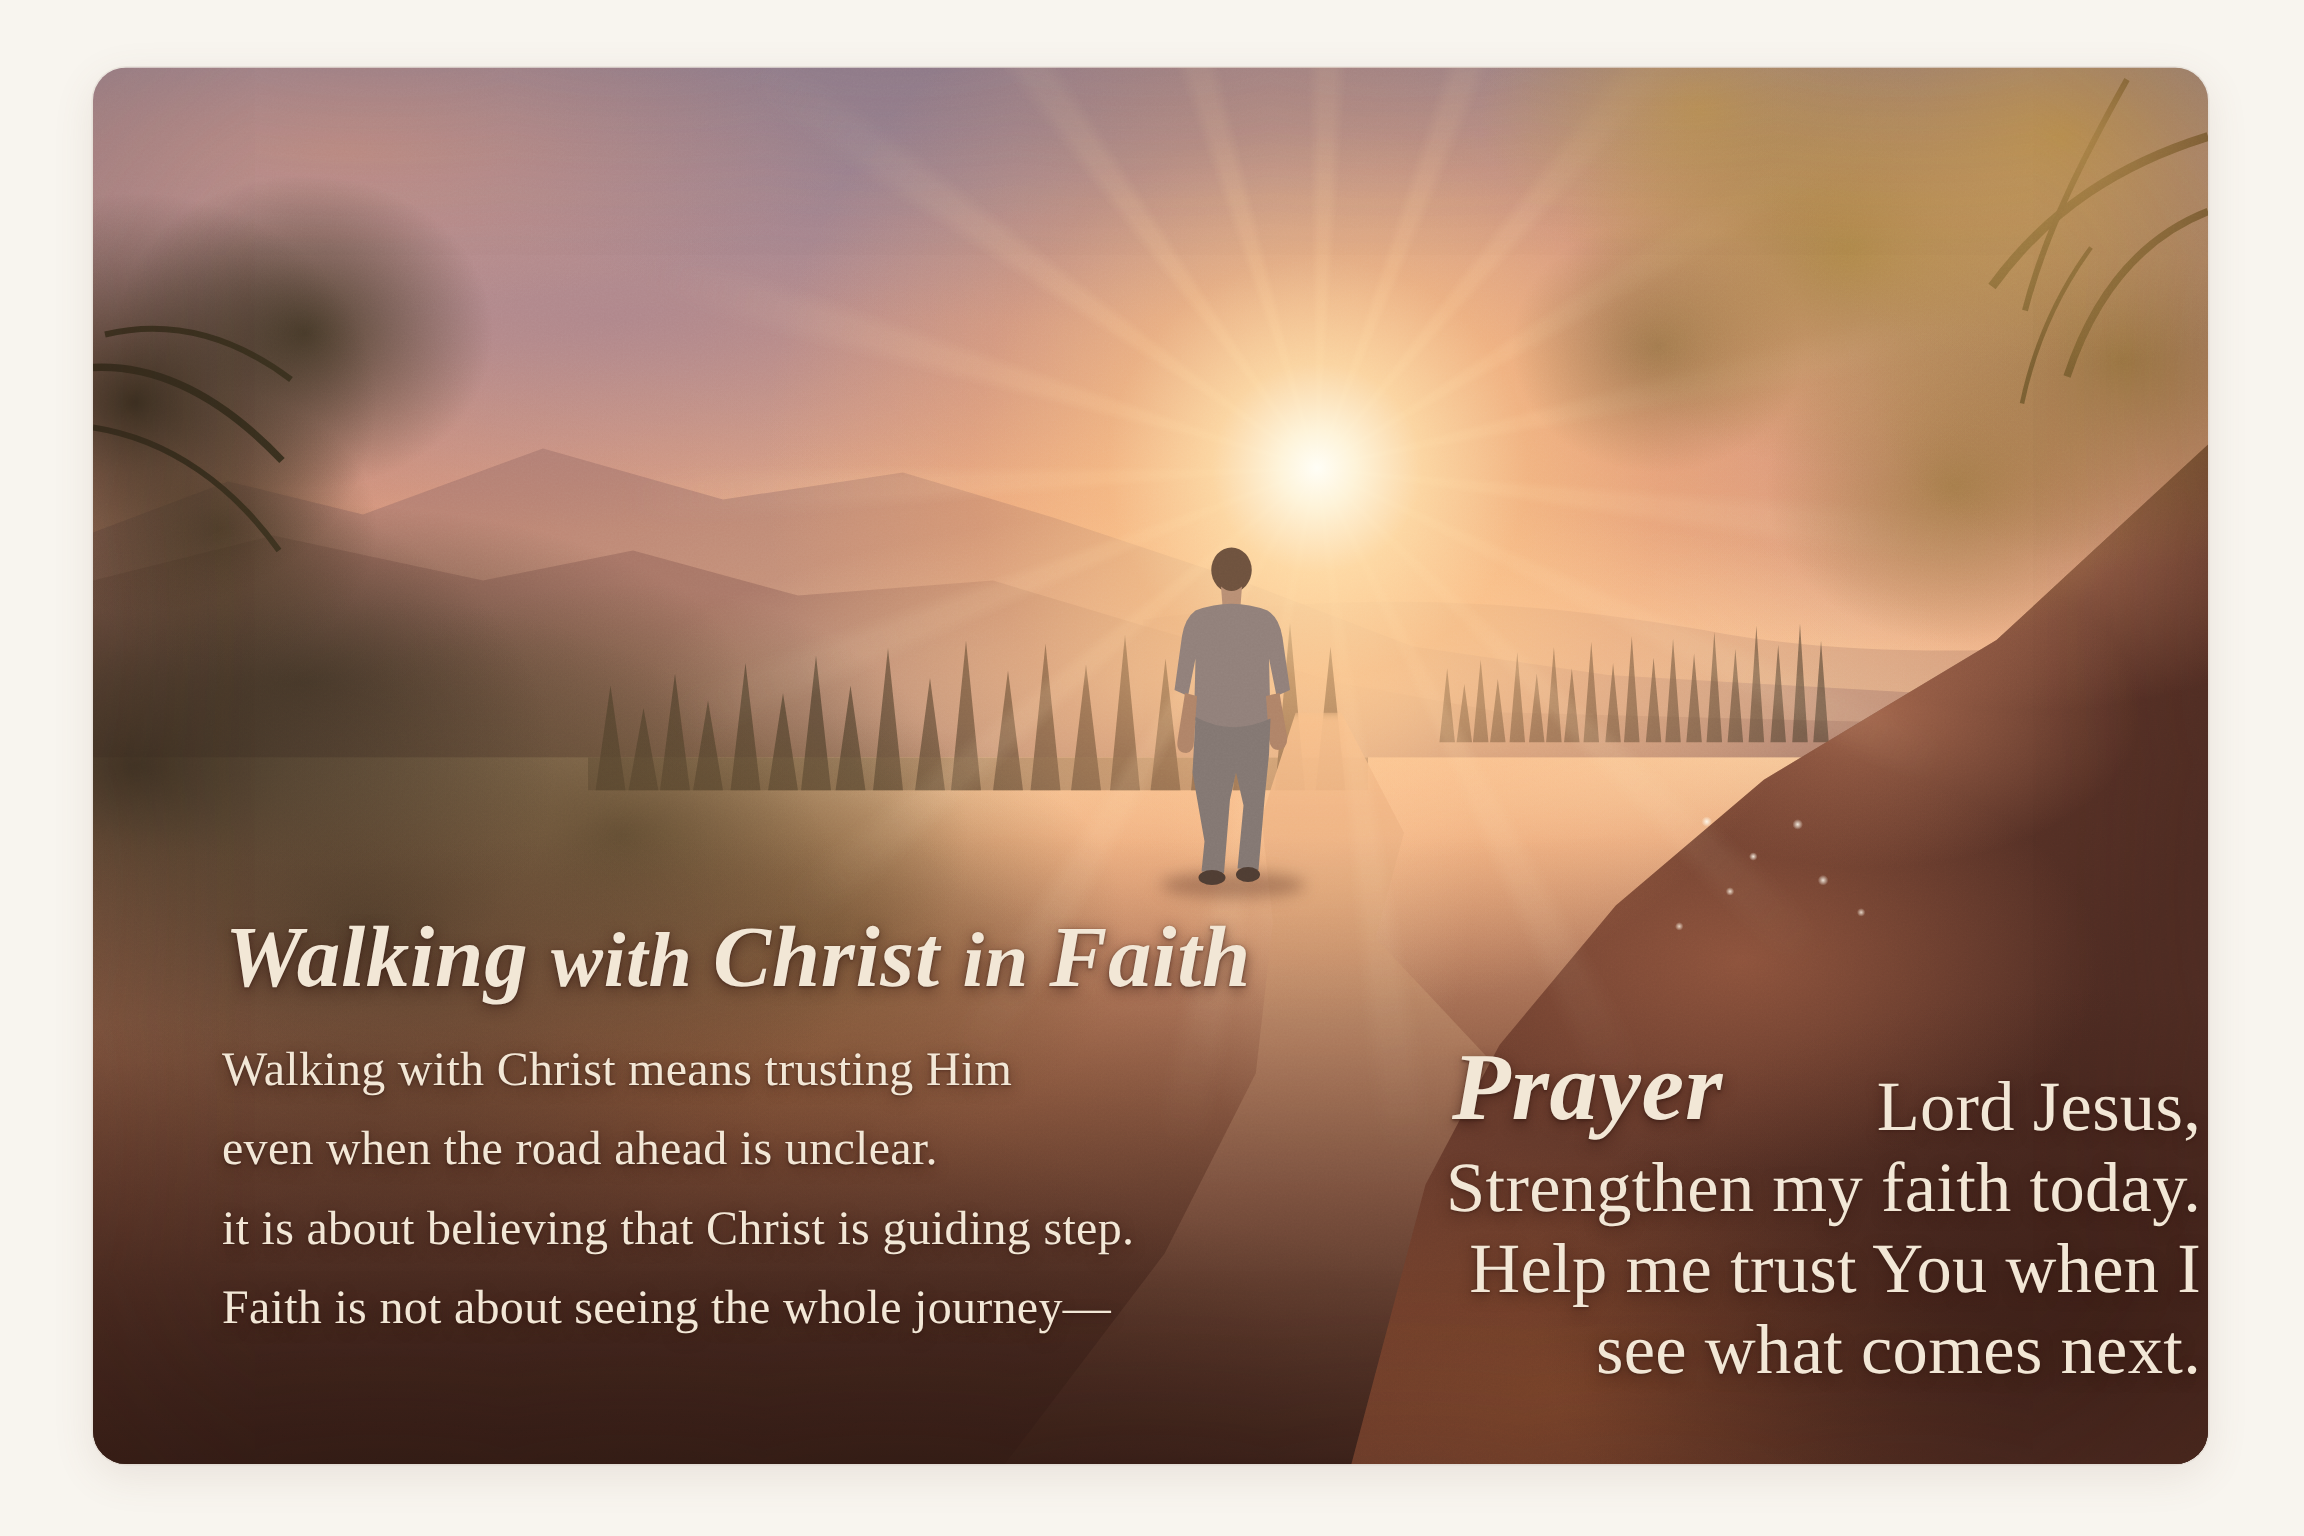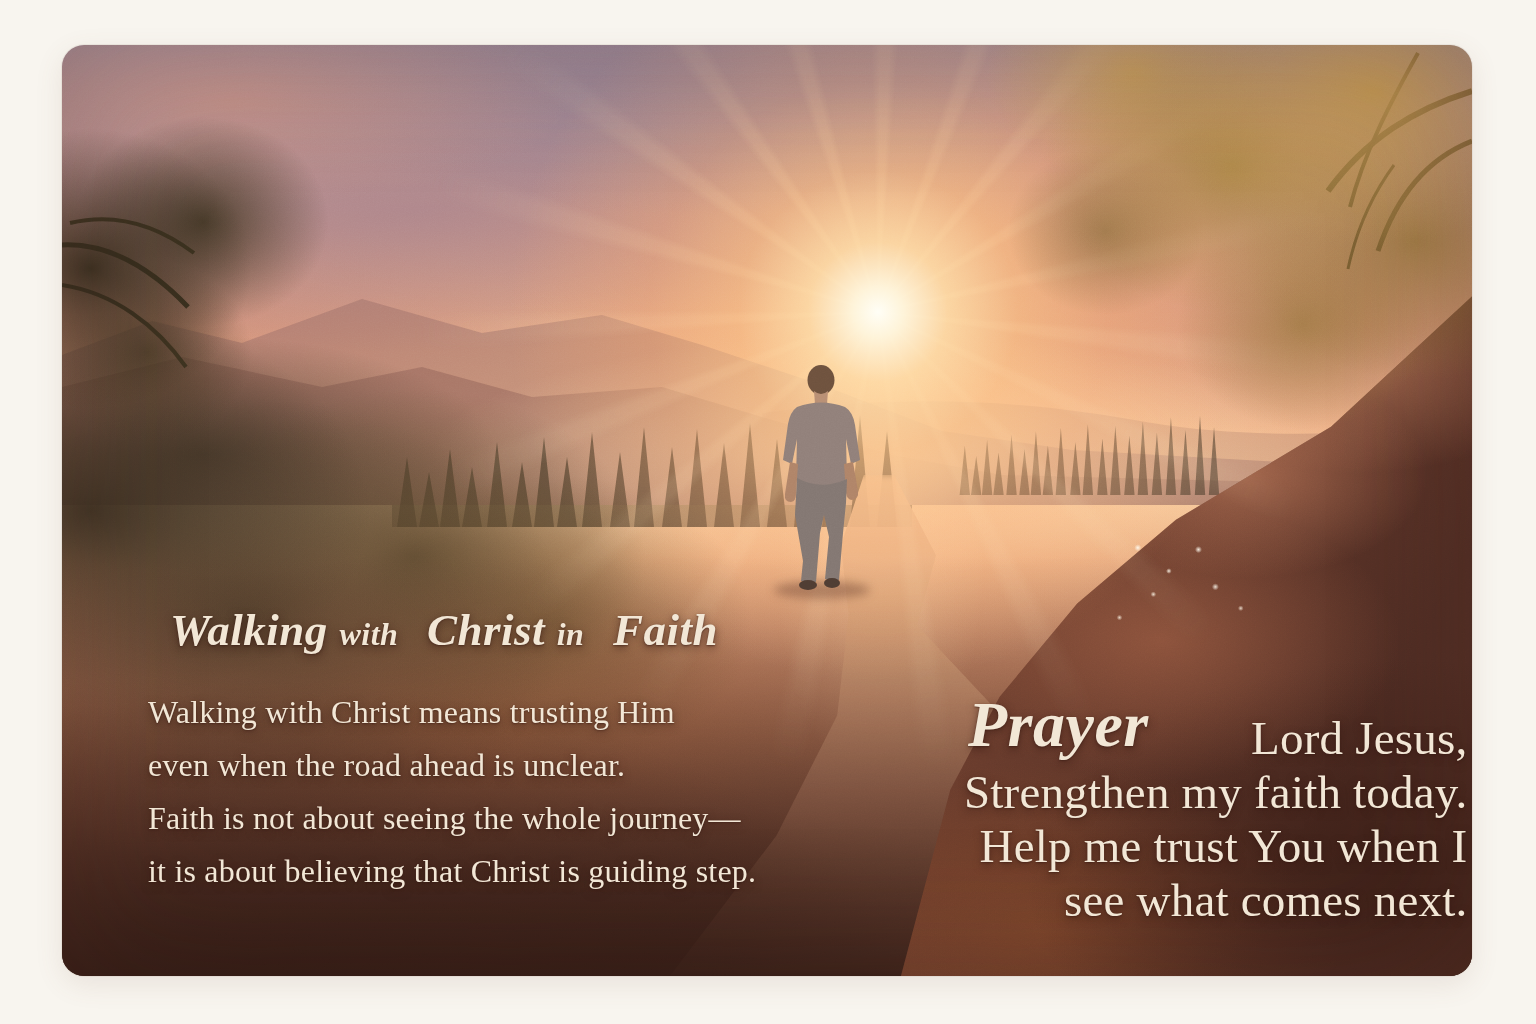--- a/index.html
+++ b/index.html
@@ -136,22 +136,22 @@
   }
   .grain{position:absolute;inset:0;width:100%;height:100%;opacity:.07;mix-blend-mode:overlay;pointer-events:none;}
   .vignette{box-shadow:inset 0 0 140px rgba(84,44,32,.28);border-radius:22px;}
 
   
   .txt{color:#f2e7d6;text-shadow:0 3px 9px rgba(55,25,18,.6),0 1px 2px rgba(55,25,18,.55);}
   .title{
     position:absolute;left:88px;top:538px;white-space:nowrap;
     font-style:italic;font-weight:600;letter-spacing:.5px;z-index:30;
   }
-  .title .w-large{font-size:45px;margin-left:20px;}
-  .title .w-small{font-size:32px;font-style:italic;}
+  .title .w-large{font-size:58px;}
+  .title .w-small{font-size:52px;font-style:italic;}
   .body-text{
     position:absolute;left:86px;top:641px;z-index:30;
     font-size:32px;line-height:53px;letter-spacing:.2px;white-space:nowrap;
   }
   .prayer-heading{
     position:absolute;left:906px;top:590px;z-index:30;
     font-style:italic;font-weight:700;font-size:64px;letter-spacing:.5px;
   }
   .prayer-lines{
     position:absolute;left:902px;top:666px;z-index:30;
@@ -228,22 +228,22 @@
     </svg>
     <div class="layer vignette"></div>
 
     <h1 class="title txt">
       <span class="w-large">Walking </span><span class="w-small">with </span><span class="w-large">Christ </span><span class="w-small">in </span><span class="w-large">Faith</span>
     </h1>
 
     <div class="body-text txt">
       <div>Walking with Christ means trusting Him</div>
       <div>even when the road ahead is unclear.</div>
+      <div>it is about believing that Christ is guiding step.</div>
       <div>Faith is not about seeing the whole journey—</div>
-      <div>it is about believing that Christ is guiding step.</div>
     </div>
 
     <h2 class="prayer-heading txt">Prayer</h2>
 
     <div class="prayer-lines txt">
       <div>Lord Jesus,</div>
       <div>Strengthen my faith today.</div>
       <div>Help me trust You when I</div>
       <div>see what comes next.</div>
     </div>

